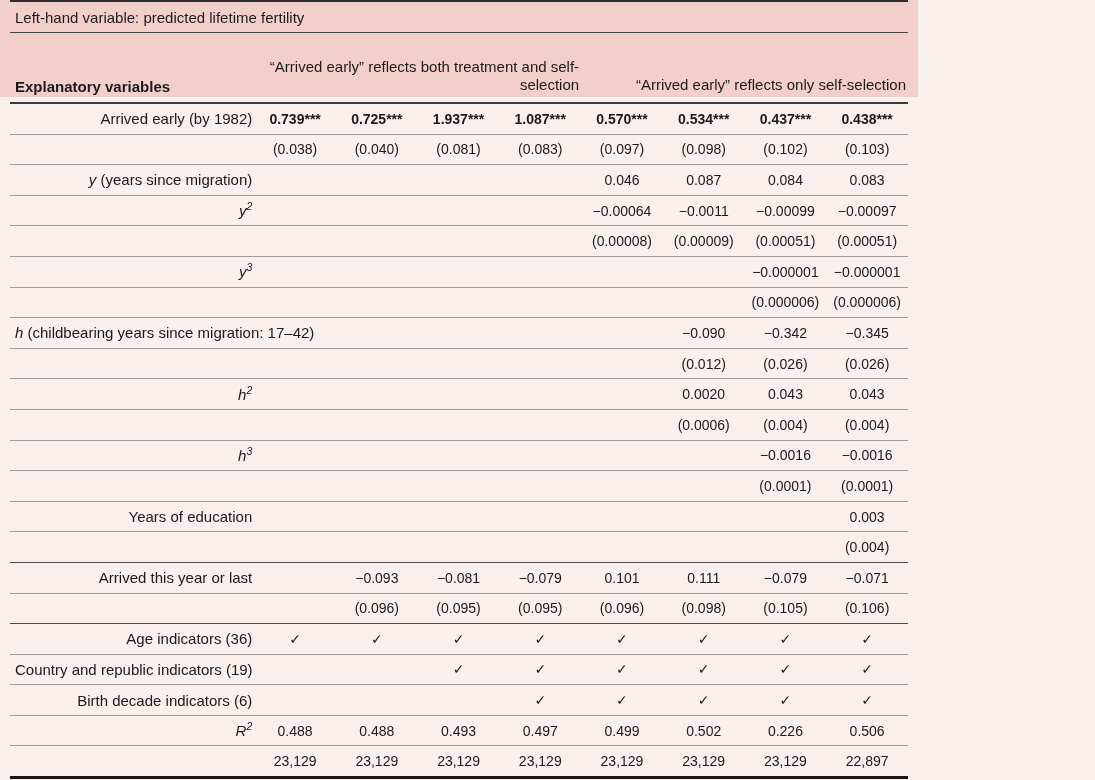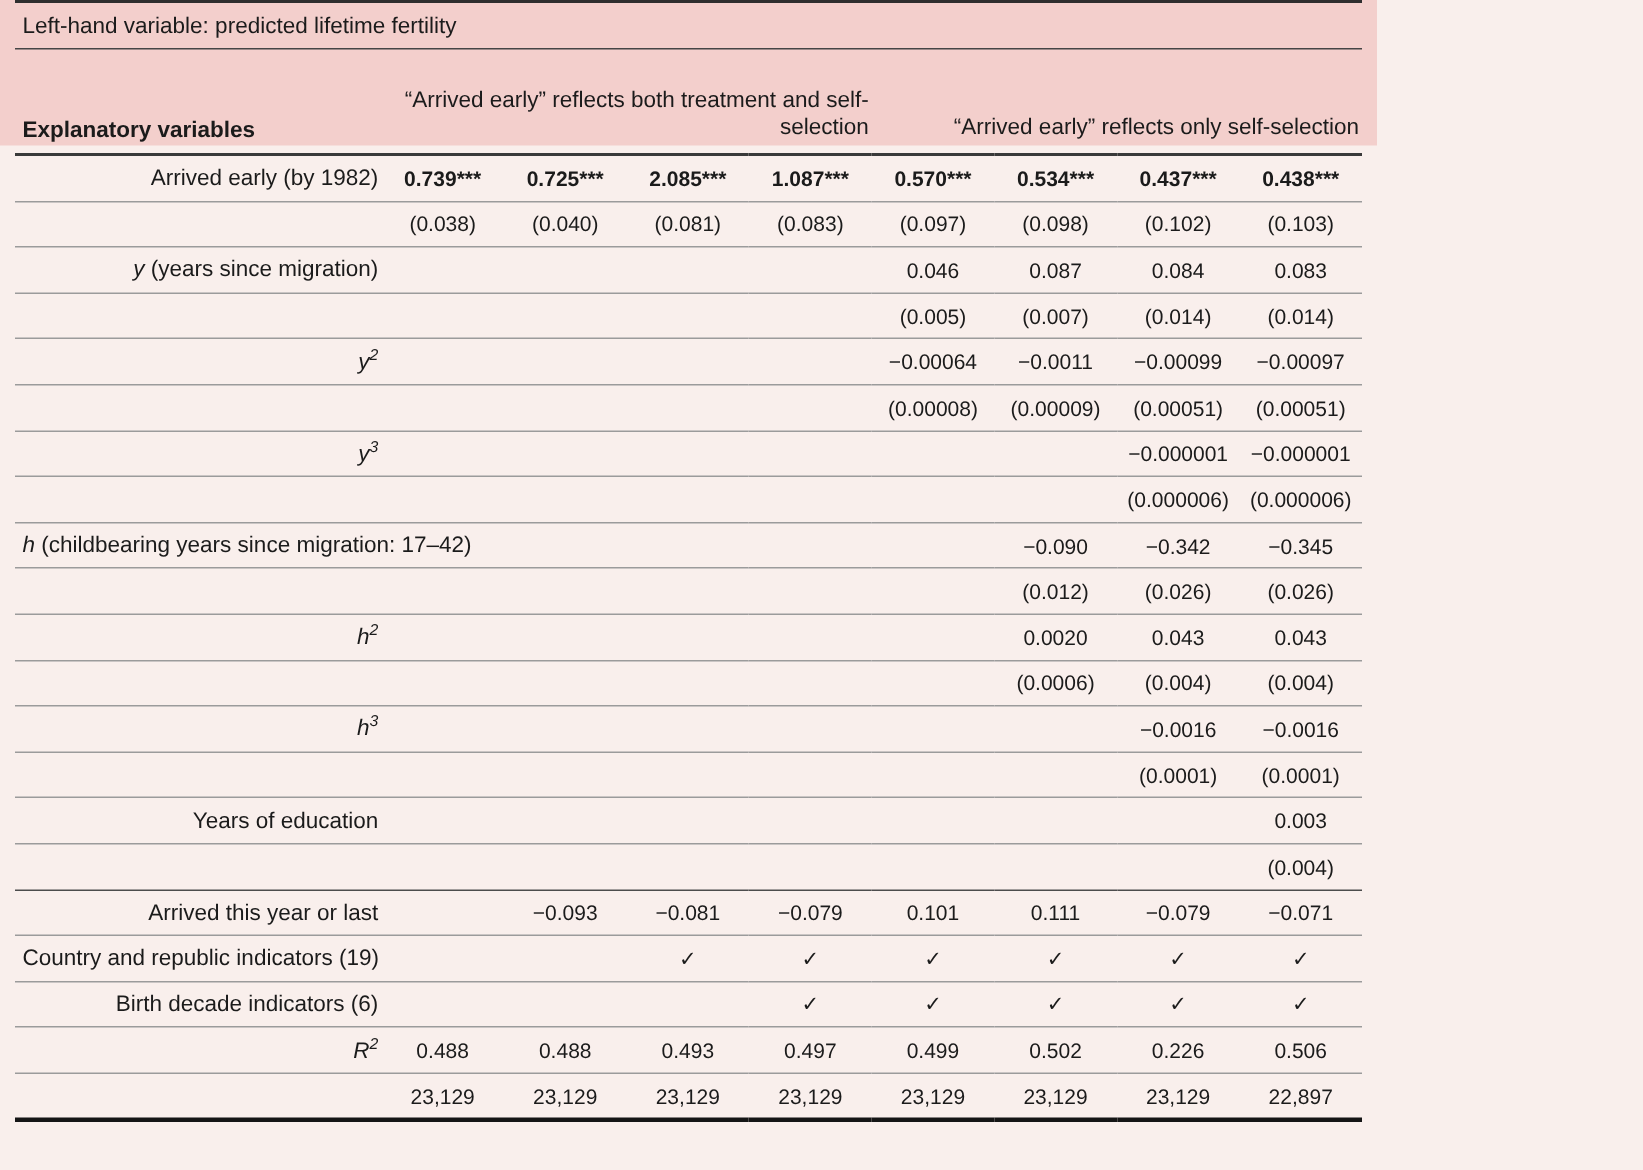--- a/index.html
+++ b/index.html
@@ -100,21 +100,21 @@
           <th class="grp" colspan="4">
             <span class="wrapbox">“Arrived early” reflects only self-selection</span>
           </th>
         </tr>
       </thead>
       <tbody>
           <tr class="bold">
             <td class="lbl"><i></i><sup></sup><span>Arrived early (by 1982)</span></td>
             <td class="val">0.739***</td>
             <td class="val">0.725***</td>
-            <td class="val">2.085***</td>
+            <td class="val">1.937***</td>
             <td class="val">1.087***</td>
             <td class="val">0.570***</td>
             <td class="val">0.534***</td>
             <td class="val">0.437***</td>
             <td class="val">0.438***</td>
           </tr>
           <tr>
             <td class="lbl"><i></i><sup></sup><span></span></td>
             <td class="val">(0.038)</td>
             <td class="val">(0.040)</td>
@@ -130,31 +130,20 @@
             <td class="val"></td>
             <td class="val"></td>
             <td class="val"></td>
             <td class="val"></td>
             <td class="val">0.046</td>
             <td class="val">0.087</td>
             <td class="val">0.084</td>
             <td class="val">0.083</td>
           </tr>
           <tr>
-            <td class="lbl"><i></i><sup></sup><span></span></td>
-            <td class="val"></td>
-            <td class="val"></td>
-            <td class="val"></td>
-            <td class="val"></td>
-            <td class="val">(0.005)</td>
-            <td class="val">(0.007)</td>
-            <td class="val">(0.014)</td>
-            <td class="val">(0.014)</td>
-          </tr>
-          <tr>
             <td class="lbl"><i>y</i><sup>2</sup><span></span></td>
             <td class="val"></td>
             <td class="val"></td>
             <td class="val"></td>
             <td class="val"></td>
             <td class="val">−0.00064</td>
             <td class="val">−0.0011</td>
             <td class="val">−0.00099</td>
             <td class="val">−0.00097</td>
           </tr>
@@ -282,20 +271,42 @@
           <tr class="section">
             <td class="lbl"><i></i><sup></sup><span>Arrived this year or last</span></td>
             <td class="val"></td>
             <td class="val">−0.093</td>
             <td class="val">−0.081</td>
             <td class="val">−0.079</td>
             <td class="val">0.101</td>
             <td class="val">0.111</td>
             <td class="val">−0.079</td>
             <td class="val">−0.071</td>
+          </tr>
+          <tr>
+            <td class="lbl"><i></i><sup></sup><span></span></td>
+            <td class="val"></td>
+            <td class="val">(0.096)</td>
+            <td class="val">(0.095)</td>
+            <td class="val">(0.095)</td>
+            <td class="val">(0.096)</td>
+            <td class="val">(0.098)</td>
+            <td class="val">(0.105)</td>
+            <td class="val">(0.106)</td>
+          </tr>
+          <tr class="section">
+            <td class="lbl"><i></i><sup></sup><span>Age indicators (36)</span></td>
+            <td class="val">✓</td>
+            <td class="val">✓</td>
+            <td class="val">✓</td>
+            <td class="val">✓</td>
+            <td class="val">✓</td>
+            <td class="val">✓</td>
+            <td class="val">✓</td>
+            <td class="val">✓</td>
           </tr>
           <tr>
             <td class="lbl"><i></i><sup></sup><span>Country and republic indicators (19)</span></td>
             <td class="val"></td>
             <td class="val"></td>
             <td class="val">✓</td>
             <td class="val">✓</td>
             <td class="val">✓</td>
             <td class="val">✓</td>
             <td class="val">✓</td>

